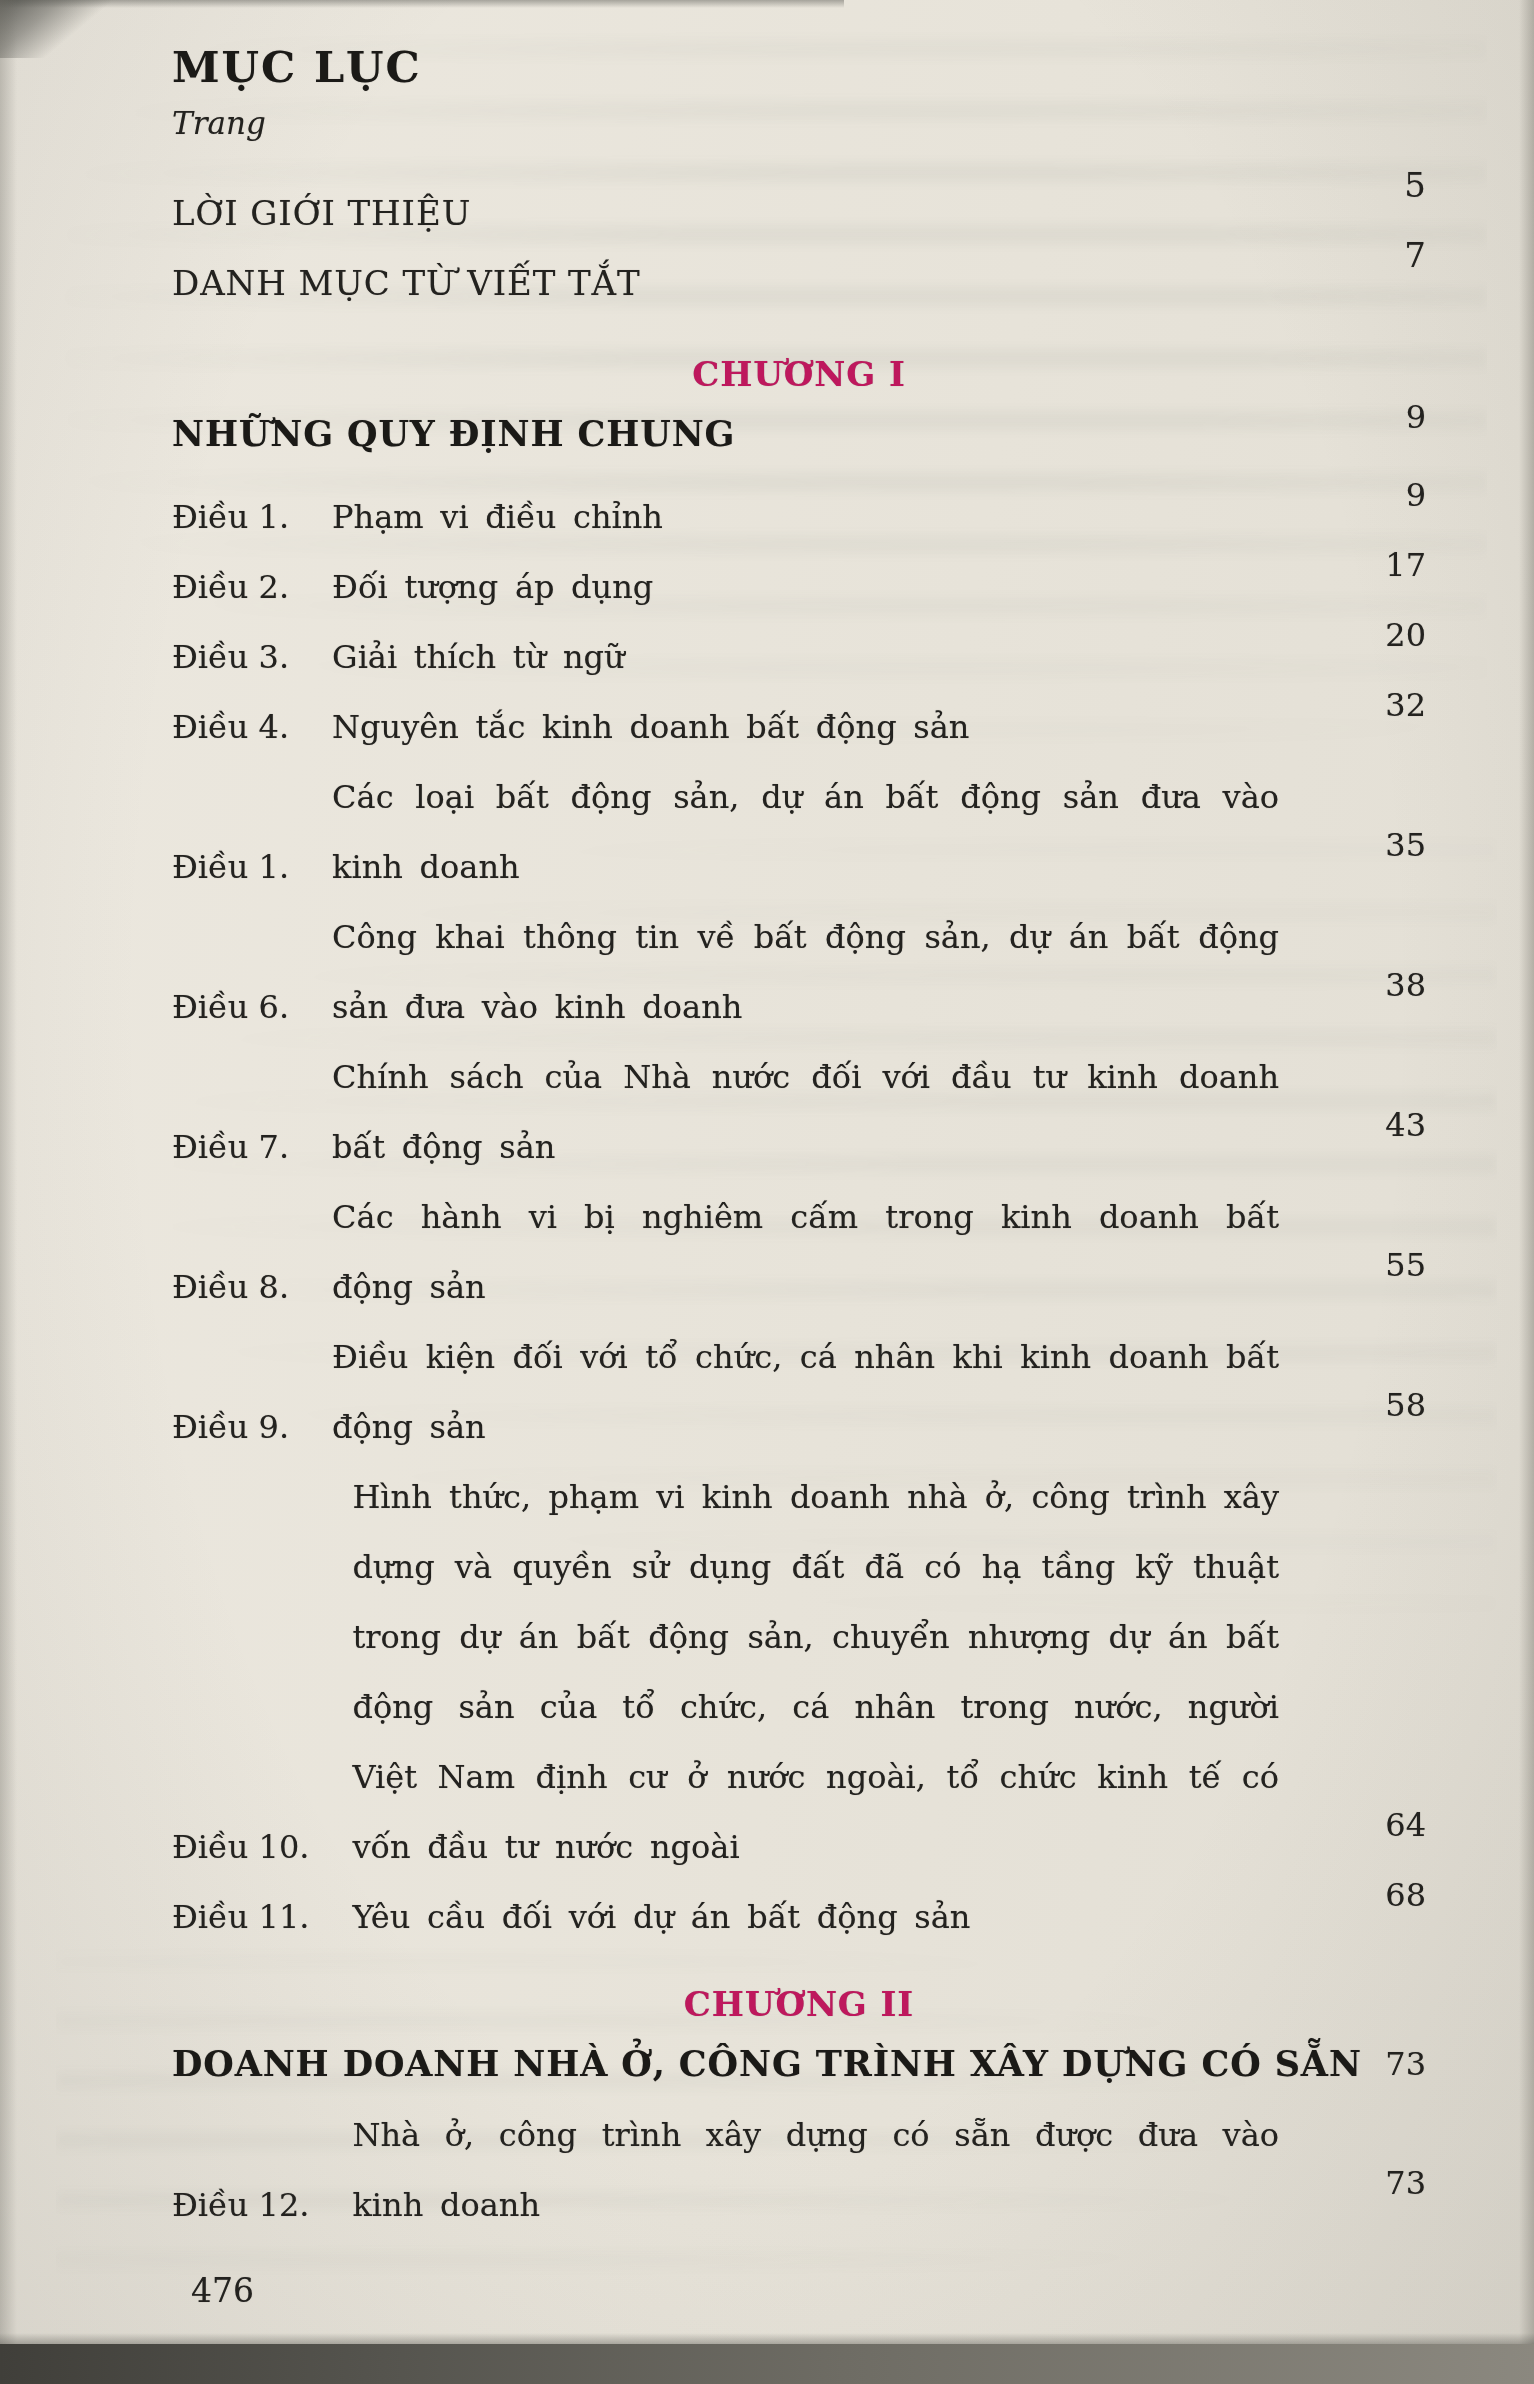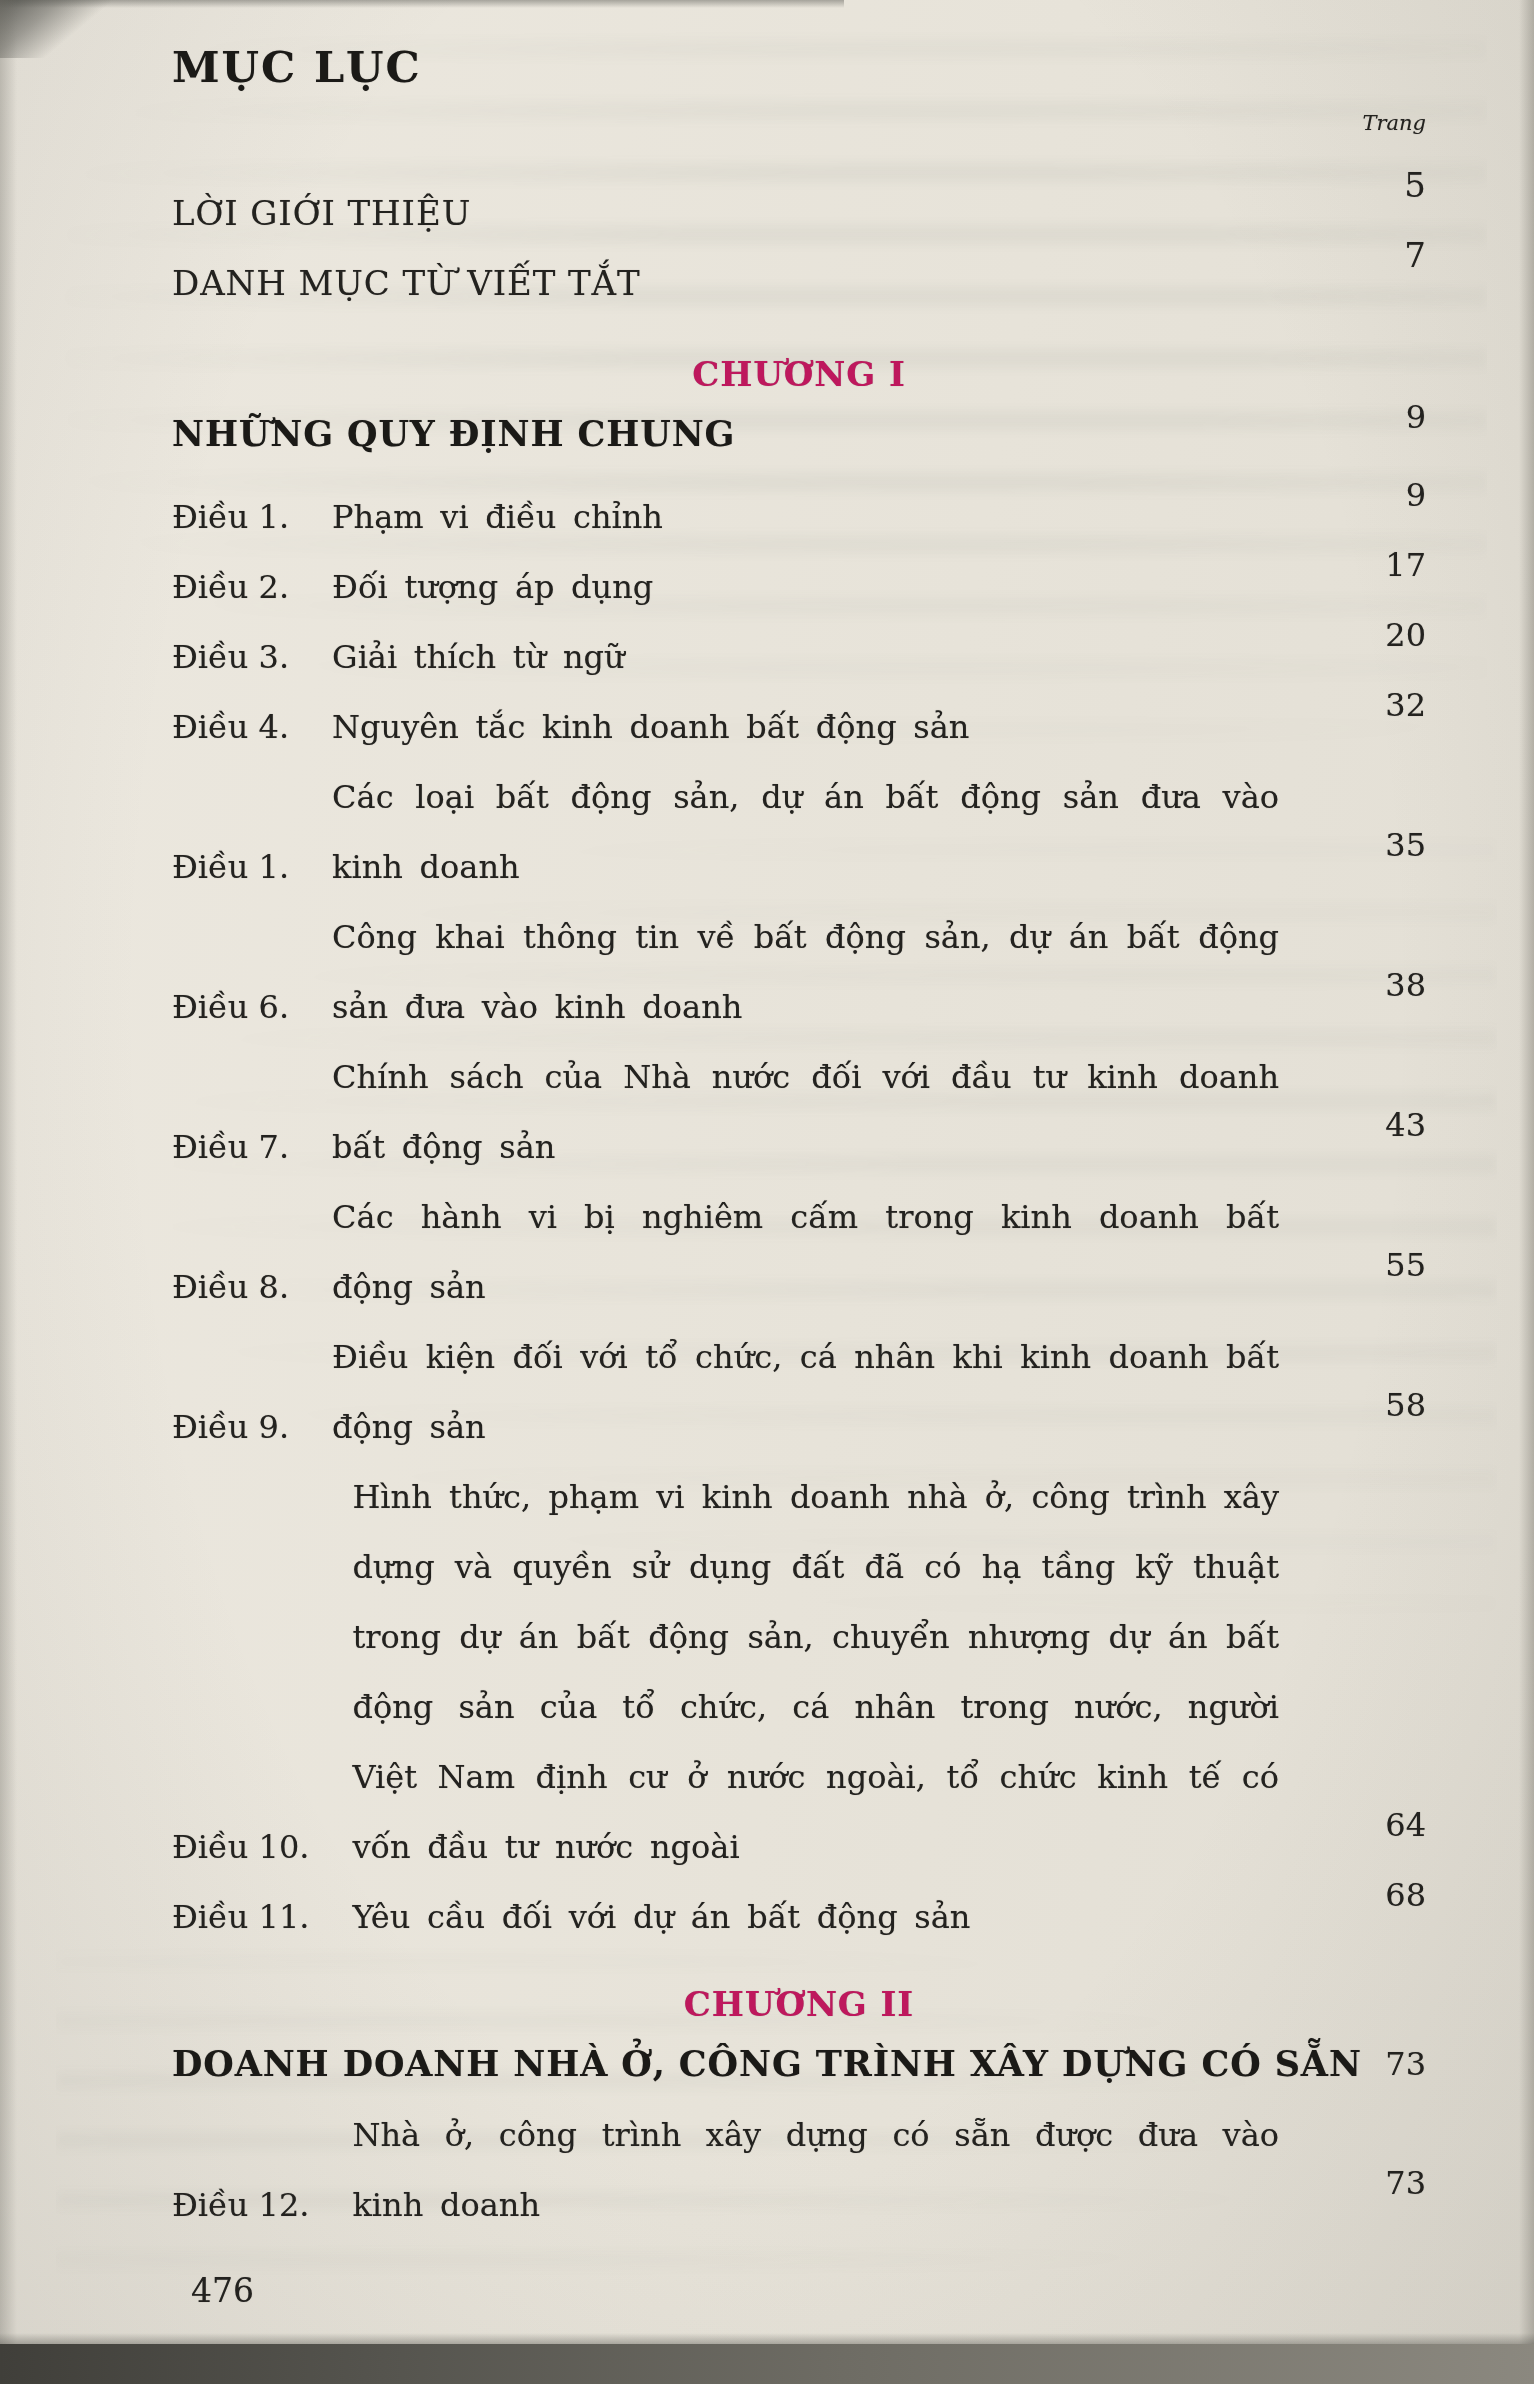--- a/index.html
+++ b/index.html
@@ -79,23 +79,22 @@
     margin: 15px 0 0 0;
     text-align: left;
     font-size: 43px;
     font-weight: bold;
     letter-spacing: 1.9px;
     line-height: 56px;
     color: #1b1a17;
   }
   .trang-row {
     margin-top: 9.3px;
-    text-align: right;
     font-style: italic;
-    font-size: 21px;
+    font-size: 31px;
     line-height: 39px;
   }
   .front-rows { margin-top: 35px; }
   .front-row {
     display: flex;
     align-items: center;
     font-size: 34px;
     line-height: 70px;
     letter-spacing: 0.9px;
   }

